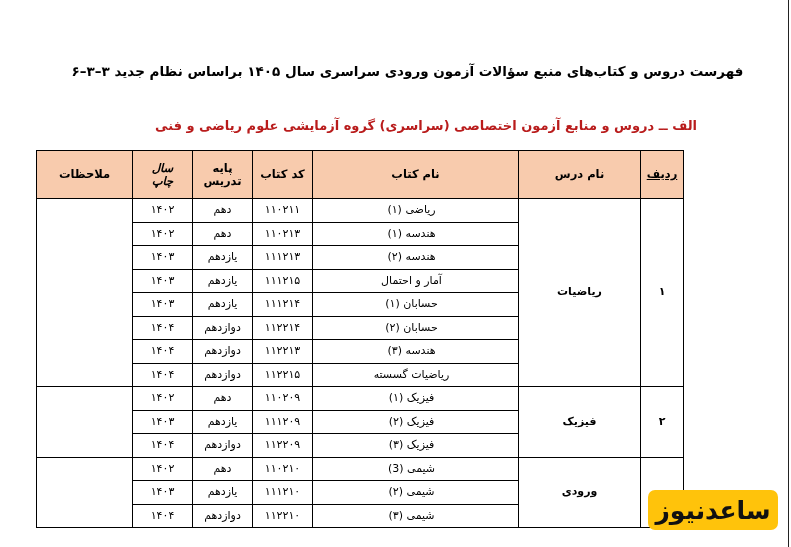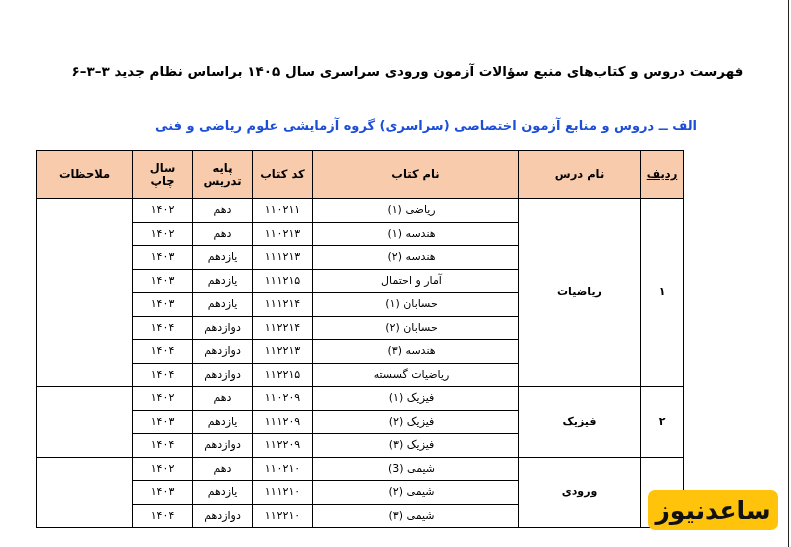--- a/index.html
+++ b/index.html
@@ -2,32 +2,32 @@
 <html><head>
 <meta charset="utf-8">
 <style>
   html, body { margin:0; padding:0; background:#ffffff; }
   body { width:791px; height:547px; position:relative; overflow:hidden;
          font-family:"DejaVu Sans", sans-serif; color:#000; }
   .page-border-right { position:absolute; left:788px; top:0; width:1px; height:547px; background:#222; }
   .title { position:absolute; left:8px; width:791px; top:63px; text-align:center; direction:rtl;
            font-family:"DejaVu Sans", sans-serif; font-weight:bold; font-size:13.5px; letter-spacing:-0.3px; }
   .title span { display:inline-block; transform:translateX(4px); }
-  .subtitle { position:absolute; right:94px; top:118px; direction:rtl; color:#1d4ed8;
+  .subtitle { position:absolute; right:94px; top:118px; direction:rtl; color:#b91c1c;
               font-family:"DejaVu Sans", sans-serif; font-weight:bold; font-size:13px; letter-spacing:-0.3px; }
   table.main { position:absolute; left:36px; top:150px; border-collapse:collapse; direction:rtl;
                font-family:"DejaVu Sans", sans-serif; }
   table.main td, table.main th { border:1px solid #000; padding:0; font-size:11px; line-height:1.1; }
   table.main th { background:#f8cbad; font-weight:bold; font-size:11.5px; height:47px; text-align:center; }
   table.main td { height:22.5px; text-align:center; }
   td.book { text-align:left; padding-right:8px !important; }
   td.group { font-weight:bold; font-size:12px; }
   td.rownum { font-weight:bold; font-size:12px; }
   .c-row { width:42px;text-decoration:underline; } .c-course { width:121px; } .c-book { width:205px; }
-  .c-code { width:59px; } .c-grade { width:59px; } .c-year { width:59px; } .c-notes { width:95px; }
+  .c-code { width:59px; } .c-grade { width:59px; } .c-year { width:59px;font-style:italic; } .c-notes { width:95px; }
   .watermark { position:absolute; left:648px; top:490px; width:130px; height:40px; background:#ffc30b;
                border-radius:7px; direction:rtl; text-align:center; font-weight:bold; font-size:25px;
                line-height:42px; color:#111; font-family:"DejaVu Sans", sans-serif; }
 </style>
 </head>
 <body>
 
 <div class="page-border-right"></div>
 
 <div class="title"><span>فهرست دروس و کتاب‌های منبع سؤالات آزمون ورودی سراسری سال ۱۴۰۵ براساس نظام جدید ۳–۳–۶</span></div>

